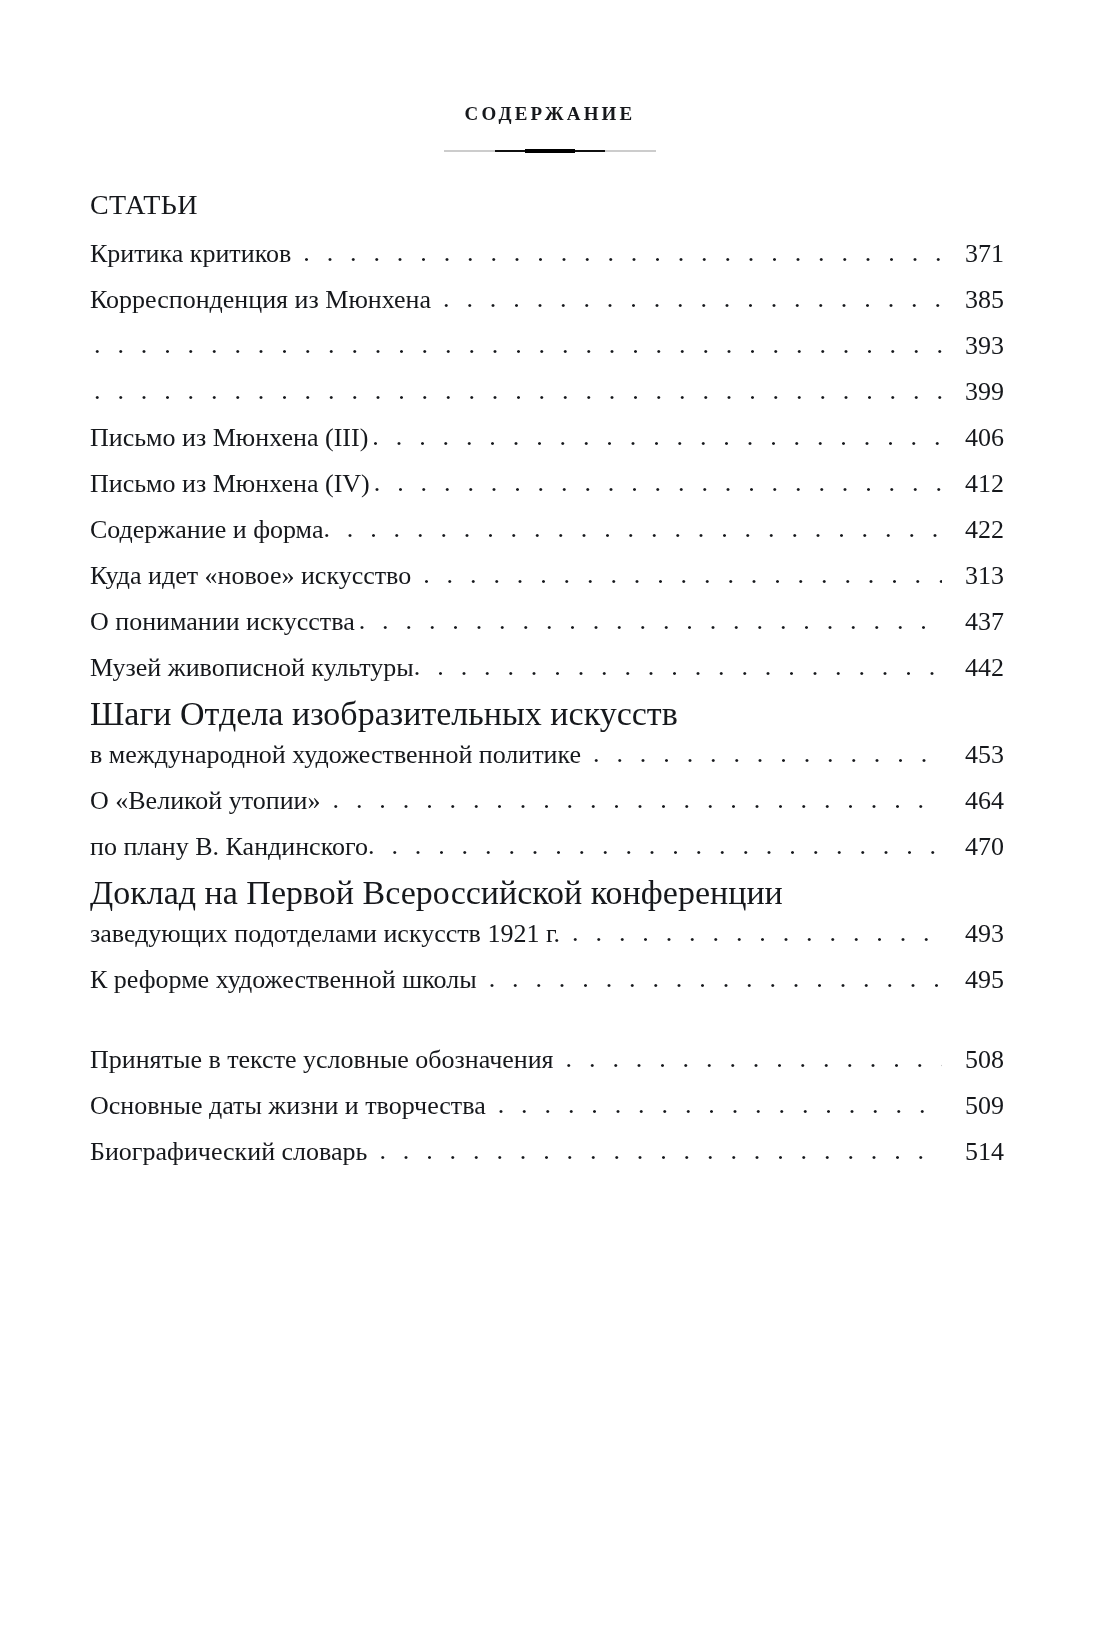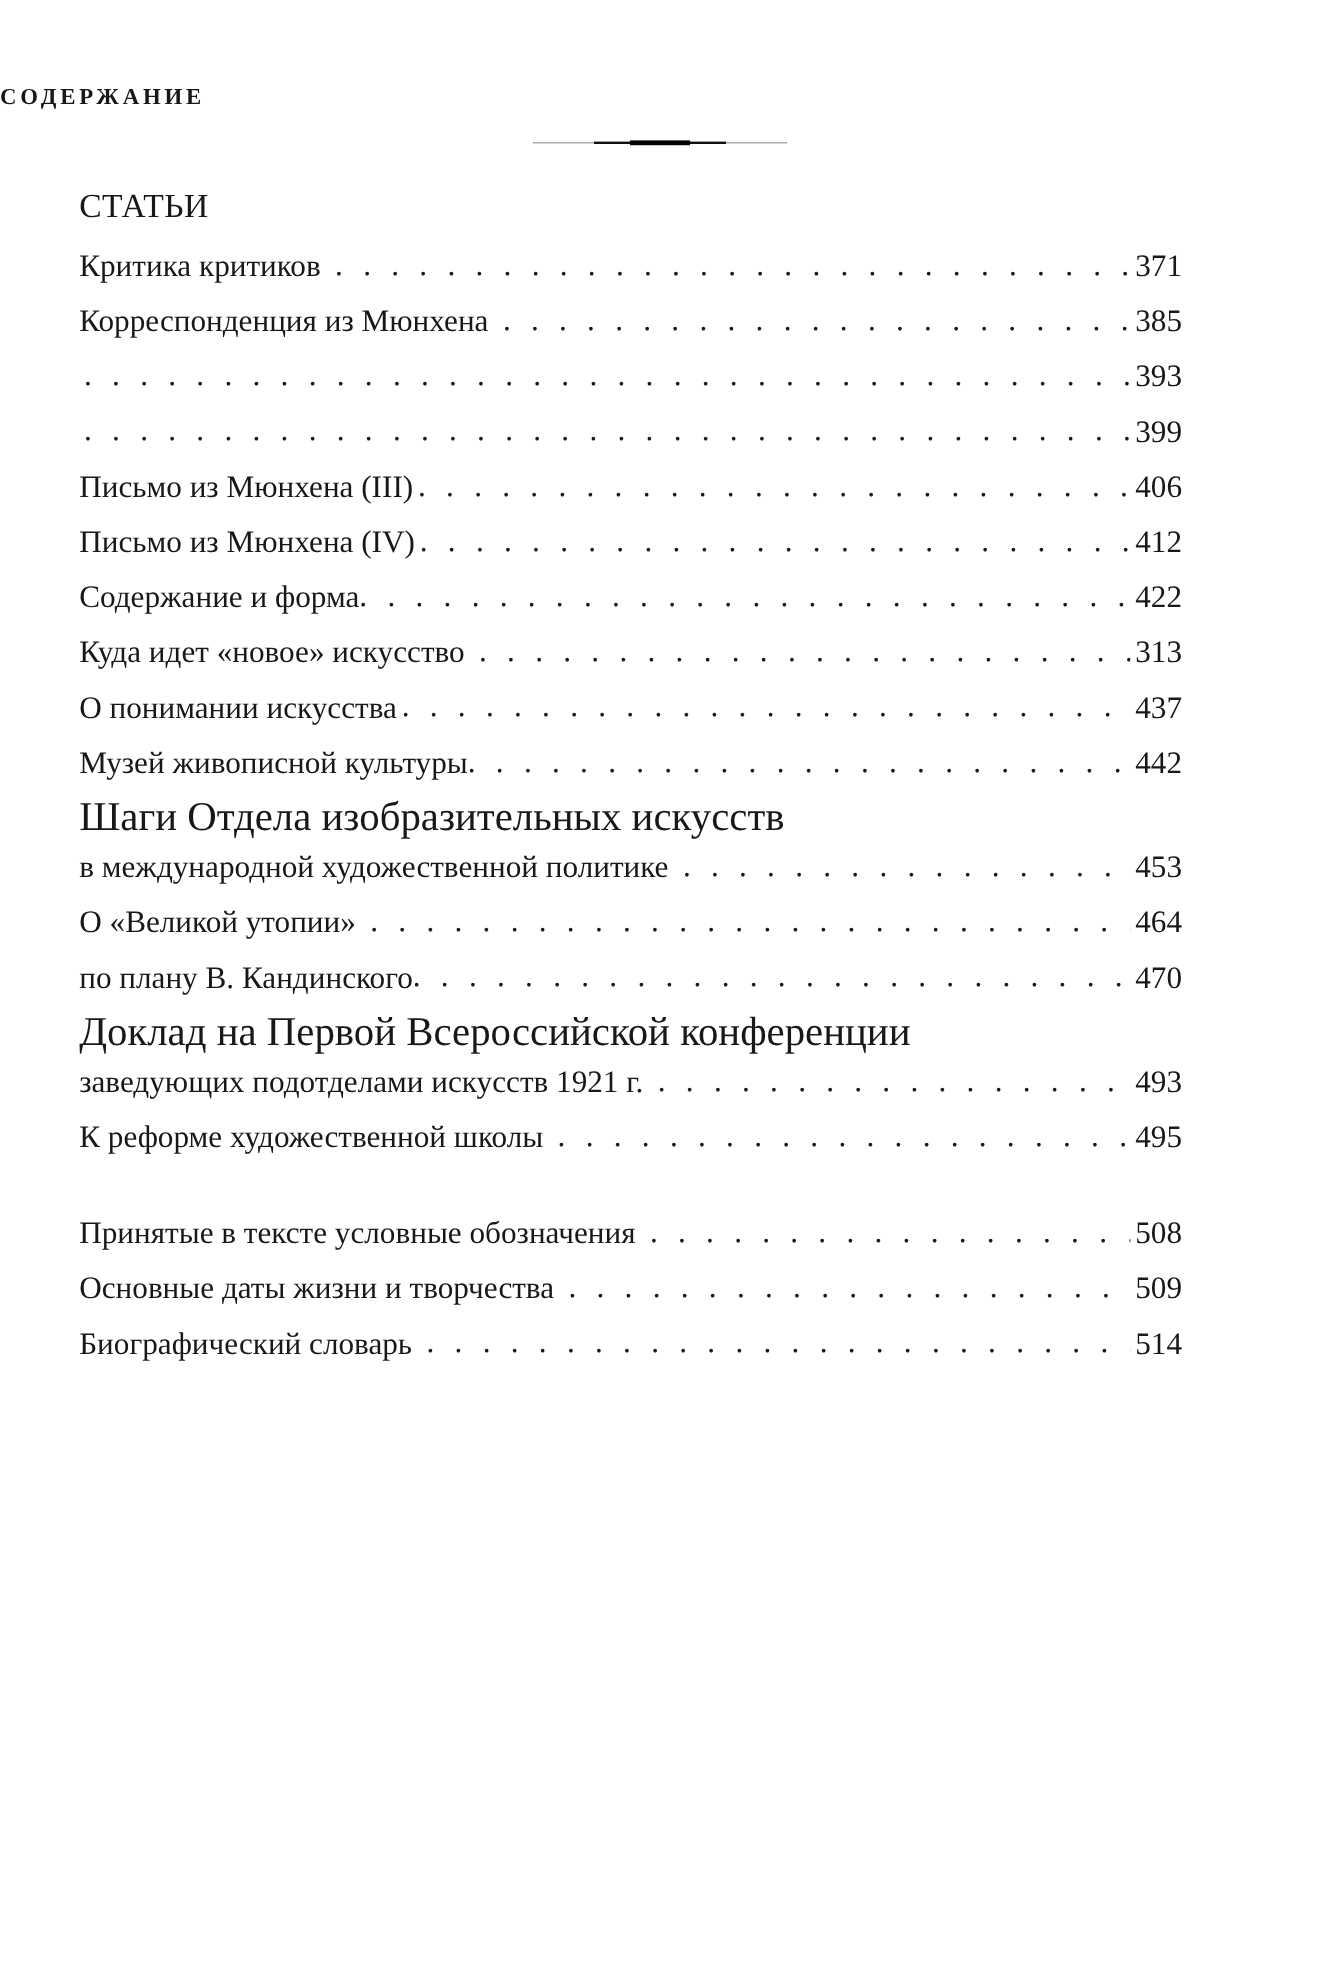--- a/index.html
+++ b/index.html
@@ -13,26 +13,26 @@
     height: 1649px;
     background: #ffffff;
     font-family: "Liberation Serif", "DejaVu Serif", serif;
     color: #111111;
     box-sizing: border-box;
     overflow: hidden;
   }
 
   
   .running-head {
-    text-align: left;
+    text-align: center;
     font-size: 19px;
     letter-spacing: 3.2px;
     font-weight: 700;
     color: #16181c;
-    padding-top: 71px;
+    padding-top: 103px;
     text-transform: uppercase;
   }
 
   .rule-wrap {
     display: flex;
     justify-content: center;
     margin-top: 23px;
   }
   .rule {
     width: 212px;
@@ -64,21 +64,21 @@
     height: 4px;
     left: 38%;
     right: 38%;
     background: #000000;
     transform: translateY(-50%);
   }
 
   
   .toc {
     margin: 0 auto;
-    padding-left: 66px;
+    padding-left: 90px;
     padding-right: 96px;
     padding-top: 36px;
     box-sizing: border-box;
   }
 
   .section-title {
     font-size: 28px;
     color: #16181c;
     letter-spacing: 0.4px;
     margin-bottom: 12px;
@@ -115,20 +115,21 @@
     white-space: nowrap;
     margin: 0 4px;
     color: #16181c;
     letter-spacing: 5.2px;
     font-size: 26px;
     transform: translateY(-1px);
   }
   .page-num {
     flex: 0 0 auto;
     width: 58px;
+    text-align: right;
     white-space: nowrap;
     font-variant-numeric: lining-nums;
   }
 
   
   .gap-none .leader { margin-left: 0; }
   .gap-wide .leader { margin-left: 12px; }
 
   .block-gap {
     height: 34px;

